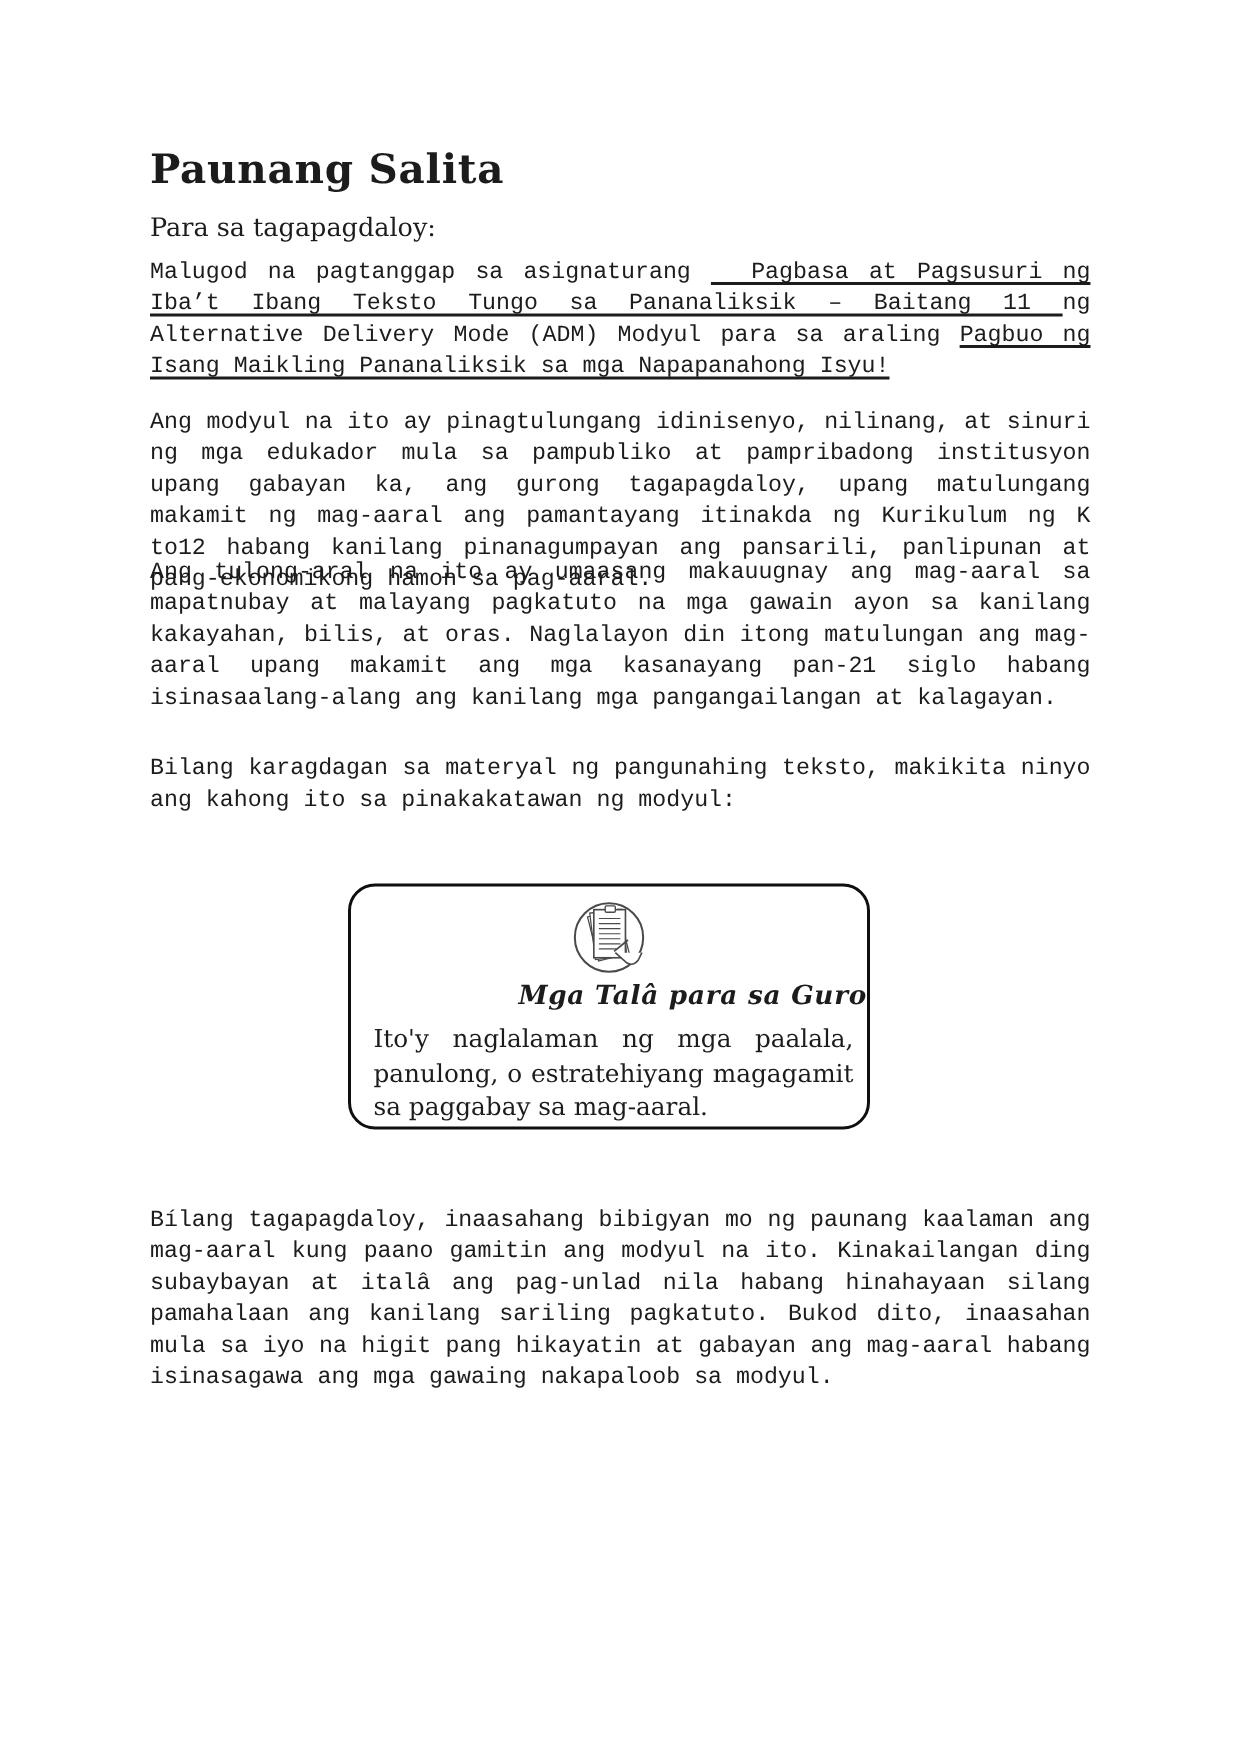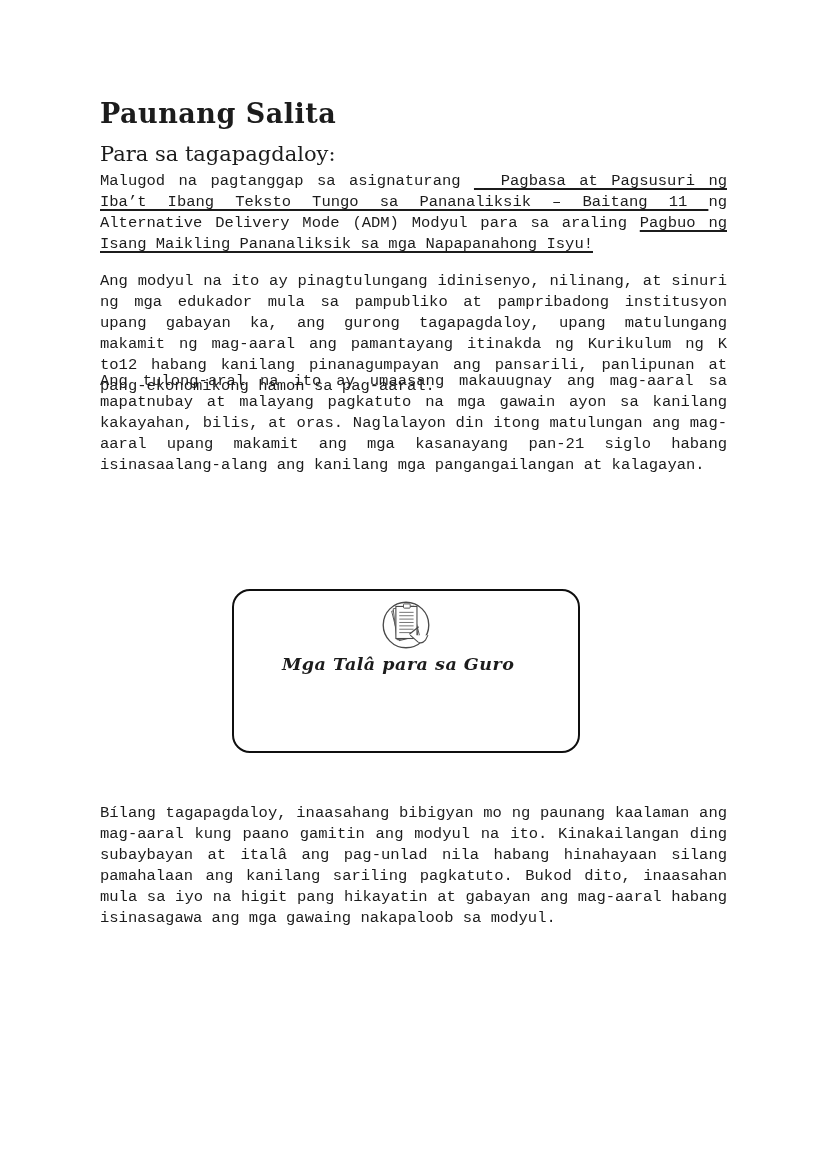--- a/index.html
+++ b/index.html
@@ -16,21 +16,21 @@
   h1.title {
     position: absolute;
     left: 100px; top: 98px;
     font-size: 27px;
     font-weight: bold;
     letter-spacing: 0.5px;
   }
   .salutation {
     position: absolute;
     left: 100px; top: 142px;
-    font-size: 21px;
+    font-size: 17px;
   }
   p.para {
     position: absolute;
     left: 100px;
     width: 627px;
     font-size: 15.5px;
     line-height: 21px;
     text-align: justify;
     text-justify: inter-word;
     font-family: Liberation Mono, monospace;
@@ -52,21 +52,21 @@
   }
   .note-icon-wrap {
     position: absolute;
     left: 0; right: 0; top: 7px;
     display: flex;
     justify-content: center;
   }
   .note-title {
     position: absolute;
     left: 0; right: 0; top: 63px;
-    text-align: left;
+    text-align: right;
     font-size: 17.5px;
     font-weight: bold;
     font-style: italic;
     letter-spacing: 0.5px;
     padding-left: 48px;
   }
   .note-body {
     position: absolute;
     left: 15px; top: 91px;
     width: 320px;
@@ -101,20 +101,21 @@
   <h1 class="title">Paunang Salita</h1>
 
   <p class="salutation">Para sa tagapagdaloy:</p>
 
   <p class="para" id="para-intro"><span>Malugod na pagtanggap sa asignaturang </span><span class="u">&nbsp;&nbsp;Pagbasa at Pagsusuri ng Iba’t Ibang Teksto Tungo sa Pananaliksik – Baitang 11&nbsp;</span><span>ng Alternative Delivery Mode (ADM) Modyul para sa araling </span><span class="u">Pagbuo ng Isang Maikling Pananaliksik sa mga Napapanahong Isyu!</span></p>
 
   <p class="para" id="para-design">Ang modyul na ito ay pinagtulungang idinisenyo, nilinang, at sinuri ng mga edukador mula sa pampubliko at pampribadong institusyon upang gabayan ka, ang gurong tagapagdaloy, upang matulungang makamit ng mag-aaral ang pamantayang itinakda ng Kurikulum ng K to12 habang kanilang pinanagumpayan ang pansarili, panlipunan at pang-ekonomikong hamon sa pag-aaral.</p>
 
   <p class="para" id="para-tulong">Ang tulong-aral na ito ay umaasang makauugnay ang mag-aaral sa mapatnubay at malayang pagkatuto na mga gawain ayon sa kanilang kakayahan, bilis, at oras. Naglalayon din itong matulungan ang mag-aaral upang makamit ang mga kasanayang pan-21 siglo habang isinasaalang-alang ang kanilang mga pangangailangan at kalagayan.</p>
 
+  <p class="para" id="para-kahon">Bilang karagdagan sa materyal ng pangunahing teksto, makikita ninyo ang kahong ito sa pinakakatawan ng modyul:</p>
 
   <div class="note-box">
     <div class="note-icon-wrap">
       <svg width="54" height="54" viewBox="0 0 64 64" aria-hidden="true">
         <circle cx="32" cy="32" r="27" fill="none" stroke="#4a4a4a" stroke-width="1.6"></circle>
         <g transform="rotate(-14 32 30)">
           <rect x="19" y="12" width="25" height="36" fill="#ffffff" stroke="#4a4a4a" stroke-width="1"></rect>
         </g>
         <g transform="rotate(-7 32 30)">
           <rect x="19" y="11" width="25" height="37" fill="#ffffff" stroke="#4a4a4a" stroke-width="1"></rect>
@@ -128,20 +129,21 @@
           <line x1="24" y1="29" x2="41" y2="29"></line>
           <line x1="24" y1="33" x2="41" y2="33"></line>
           <line x1="24" y1="37" x2="41" y2="37"></line>
           <line x1="24" y1="41" x2="38" y2="41"></line>
         </g>
         <line x1="36" y1="43" x2="47" y2="34" stroke="#4a4a4a" stroke-width="1.4"></line>
         <path d="M37 44 L46 52 Q51 55 55 50 L58 44" fill="#ffffff" stroke="#4a4a4a" stroke-width="1.3"></path>
       </svg>
     </div>
     <div class="note-title">Mga Talâ para sa Guro</div>
+    <p class="note-body">Ito'y naglalaman ng mga paalala, panulong, o estratehiyang magagamit sa paggabay sa mag-aaral.</p>
   </div>
 
   <p class="para" id="para-closing">Bílang tagapagdaloy, inaasahang bibigyan mo ng paunang kaalaman ang mag-aaral kung paano gamitin ang modyul na ito. Kinakailangan ding subaybayan at italâ ang pag-unlad nila habang hinahayaan silang pamahalaan ang kanilang sariling pagkatuto. Bukod dito, inaasahan mula sa iyo na higit pang hikayatin at gabayan ang mag-aaral habang isinasagawa ang mga gawaing nakapaloob sa modyul.</p>
 
   <div class="page-number">ii</div>
 
   <div class="watermark">www.modyul.online</div>
 
 </div>
 

